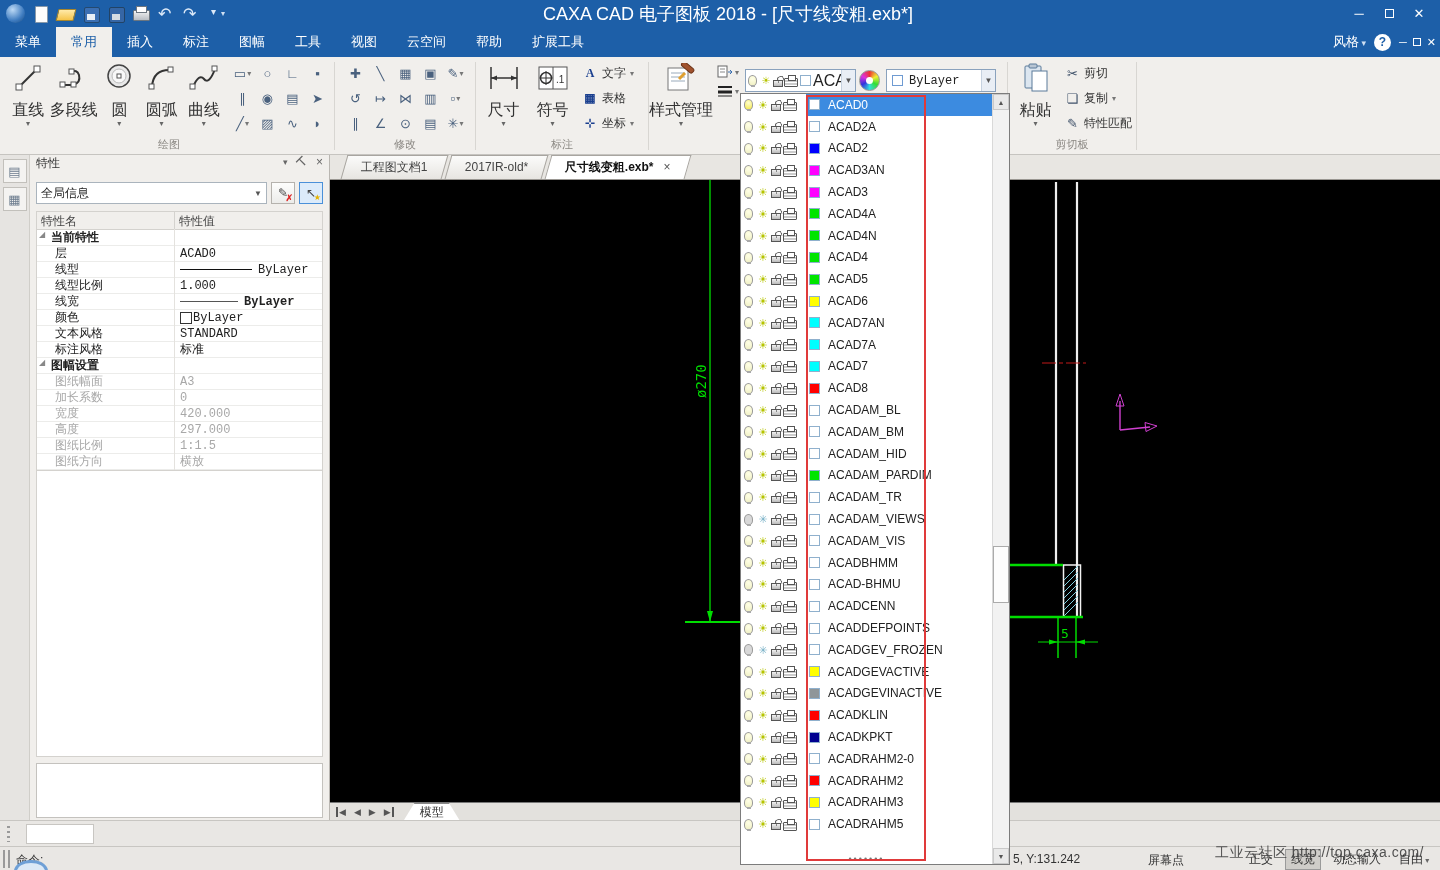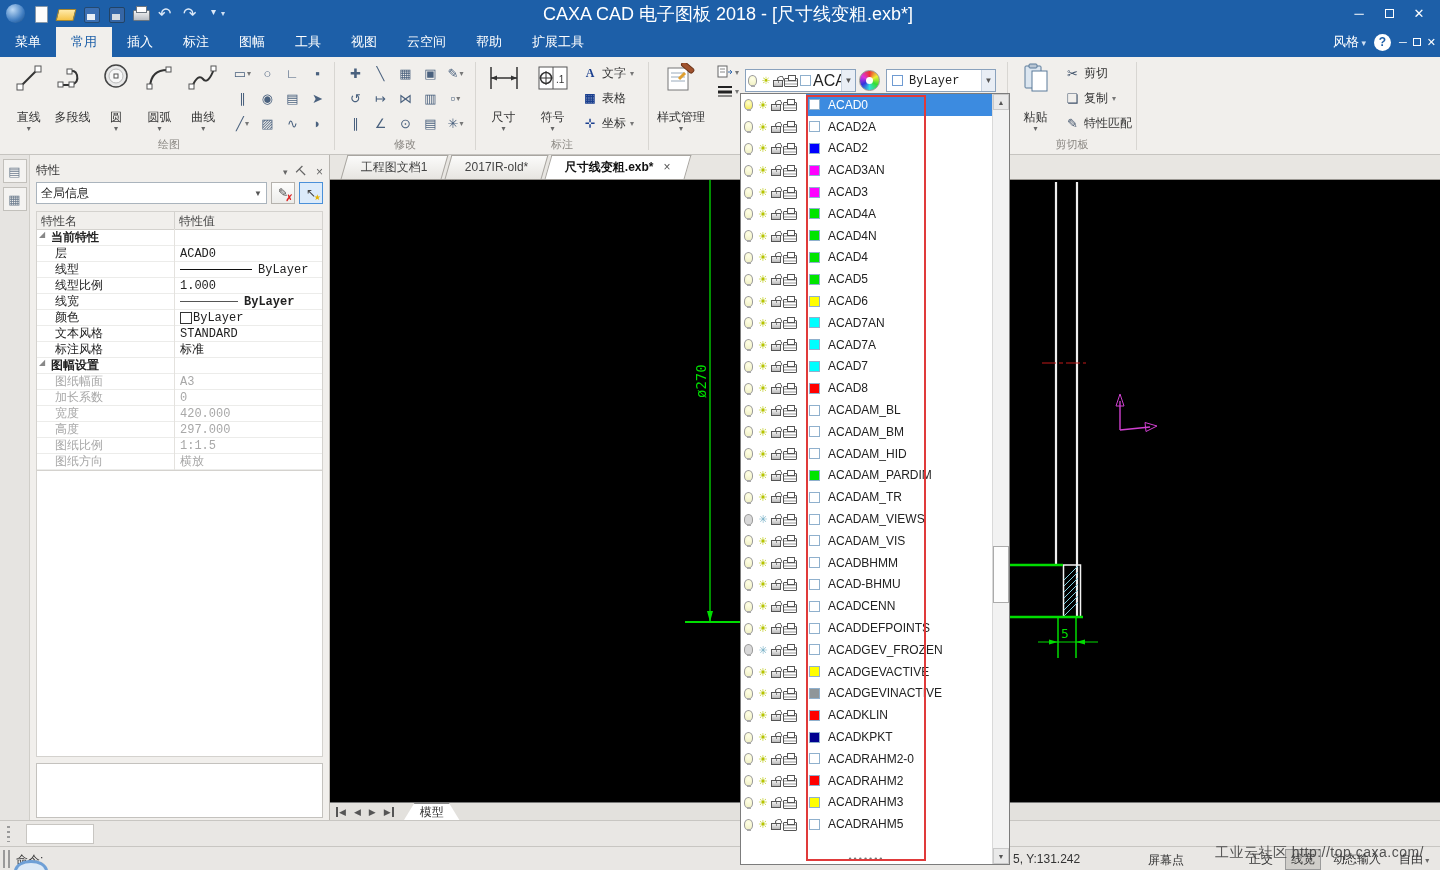--- a/index.html
+++ b/index.html
@@ -40,21 +40,21 @@
   .mini-wc .box{display:inline-block;width:8px;height:8px;border:1px solid #fff}
 
   
   .ribbon{height:98px;background:#f1efec;border-bottom:1px solid #c6c4c0;display:flex;position:relative;padding:1px 4px 0 4px}
   .rgroup{display:flex;flex-direction:column;height:94px}
   .rg-body{flex:1;display:flex;align-items:flex-start;padding:3px 4px 0 4px;gap:2px}
   .rg-label{height:15px;text-align:center;font-size:11px;color:#8a8782}
   .rsep{width:1px;background:#d8d6d2;margin:4px 0}
   .bigbtn{width:47px;display:flex;flex-direction:column;align-items:center;padding-top:2px;cursor:default}
   .bigbtn svg{display:block}
-  .bigbtn .bl{font-size:12px;color:#333;margin-top:16px;white-space:nowrap}
+  .bigbtn .bl{font-size:16px;color:#333;margin-top:7px;white-space:nowrap}
   .bigbtn .bd{font-size:8px;color:#666;line-height:6px}
   .sgrid{display:grid;grid-auto-flow:column;grid-template-rows:repeat(3,25px);margin-left:4px}
   .sgrid .si{width:25px;height:25px;display:flex;align-items:center;justify-content:center;font-size:13px;color:#4a617e;cursor:default}
   .sgrid.g5{grid-template-rows:repeat(3,25px)}
   .si.dd::after{content:"▾";font-size:8px;color:#777;margin-left:1px}
   .ann-small{display:flex;flex-direction:column;margin-left:4px}
   .ann-row{height:25px;display:flex;align-items:center;gap:4px;font-size:12px;color:#333;cursor:default}
   .ann-row .ag{width:16px;text-align:center;color:#1a3f8f;font-weight:bold;font-family:"Liberation Serif",serif}
   .ann-row.dd::after{content:"▾";font-size:8px;color:#777}
   .mini-col{display:flex;flex-direction:column;gap:6px;margin-left:6px;padding-top:4px}
@@ -75,21 +75,21 @@
   .bylayer-combo{position:absolute;left:886px;top:12px;width:110px;height:23px;background:#fff;border:1px solid #8aa2bd;display:flex;align-items:center;padding-left:5px;z-index:5}
   .bylayer-combo .sw{width:11px;height:11px;background:#fff;border:1px solid #6f9bd2;margin-right:6px}
   .bylayer-combo .txt{font-size:12px;color:#222;font-family:"Liberation Mono",monospace}
 
   
   .workspace{display:flex;height:665px}
   .left-rail{width:30px;background:#e6e4e1;border-right:1px solid #d0cec9;padding-top:4px;display:flex;flex-direction:column;align-items:center;gap:4px}
   .rail-icon{width:24px;height:24px;border:1px solid #c2c0bb;background:#f4f3f1;color:#6b7b8d;font-size:13px;display:flex;align-items:center;justify-content:center}
 
   .props{width:300px;background:#f1efec;border-right:1px solid #b9b6b1;display:flex;flex-direction:column}
-  .props-header{height:24px;display:flex;align-items:flex-end;padding:0 6px;color:#333}
+  .props-header{height:24px;display:flex;align-items:flex-start;padding:0 6px;color:#333}
   .props-header .ph-title{font-size:12px}
   .props-header .ph-icons{margin-left:auto;display:flex;gap:9px;color:#666;align-items:center}
   .ph-pin{display:inline-block;transform:rotate(315deg);font-weight:bold}
   .props-combo-row{height:28px;display:flex;align-items:center;padding:0 6px;gap:4px}
   .scope-combo{flex:1;height:22px;background:#fff;border:1px solid #aab4bd;display:flex;align-items:center;padding:0 4px;font-size:12px;color:#222}
   .scope-combo .ca{margin-left:auto;font-size:8px;color:#555}
   .tool-btn{width:24px;height:22px;border:1px solid #b5b2ad;background:linear-gradient(#fdfdfc,#ececea);display:flex;align-items:center;justify-content:center;position:relative;font-size:12px;color:#444}
   .tool-btn.sel{border:1px solid #4a90d9;background:#dcebfa}
   .tool-btn .redx{position:absolute;right:1px;bottom:0;color:#d22;font-size:9px;font-weight:bold}
   .tool-btn .spark{position:absolute;right:1px;bottom:1px;color:#e8b400;font-size:8px}

